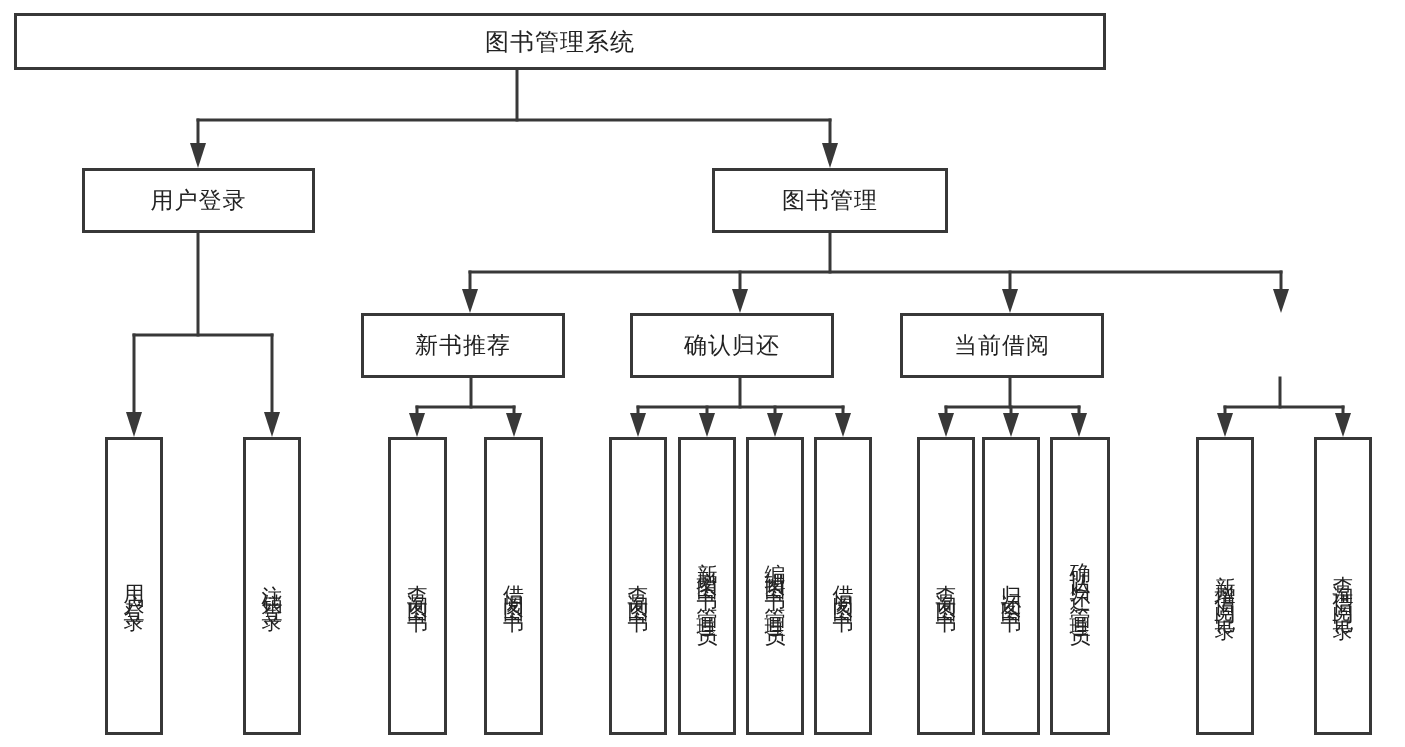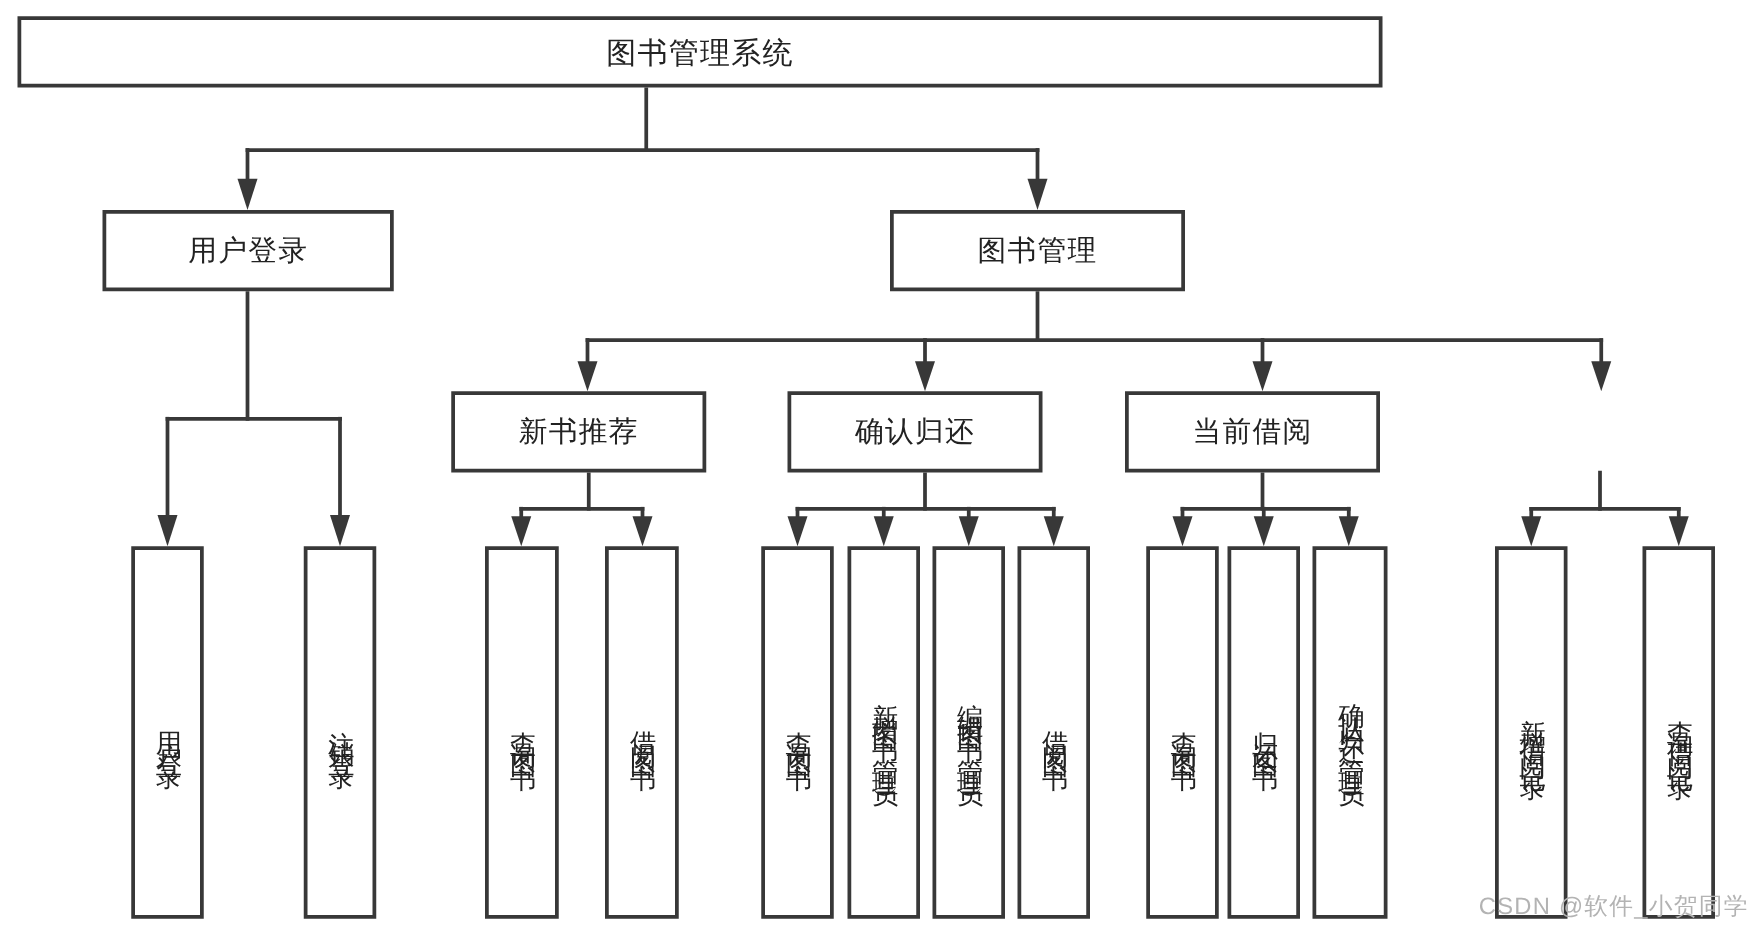--- a/index.html
+++ b/index.html
@@ -213,15 +213,14 @@
     <span class="vtext">确认归还（管理员）</span>
   </div>
 
   <div class="box leaf lf-12">
     <span class="vtext">新增借阅记录</span>
   </div>
   <div class="box leaf lf-13">
     <span class="vtext">查询借阅记录</span>
   </div>
 
-  <div id="watermark">CSDN @软件_小贺同学</div>
 
 </div>
 
 </body></html>

